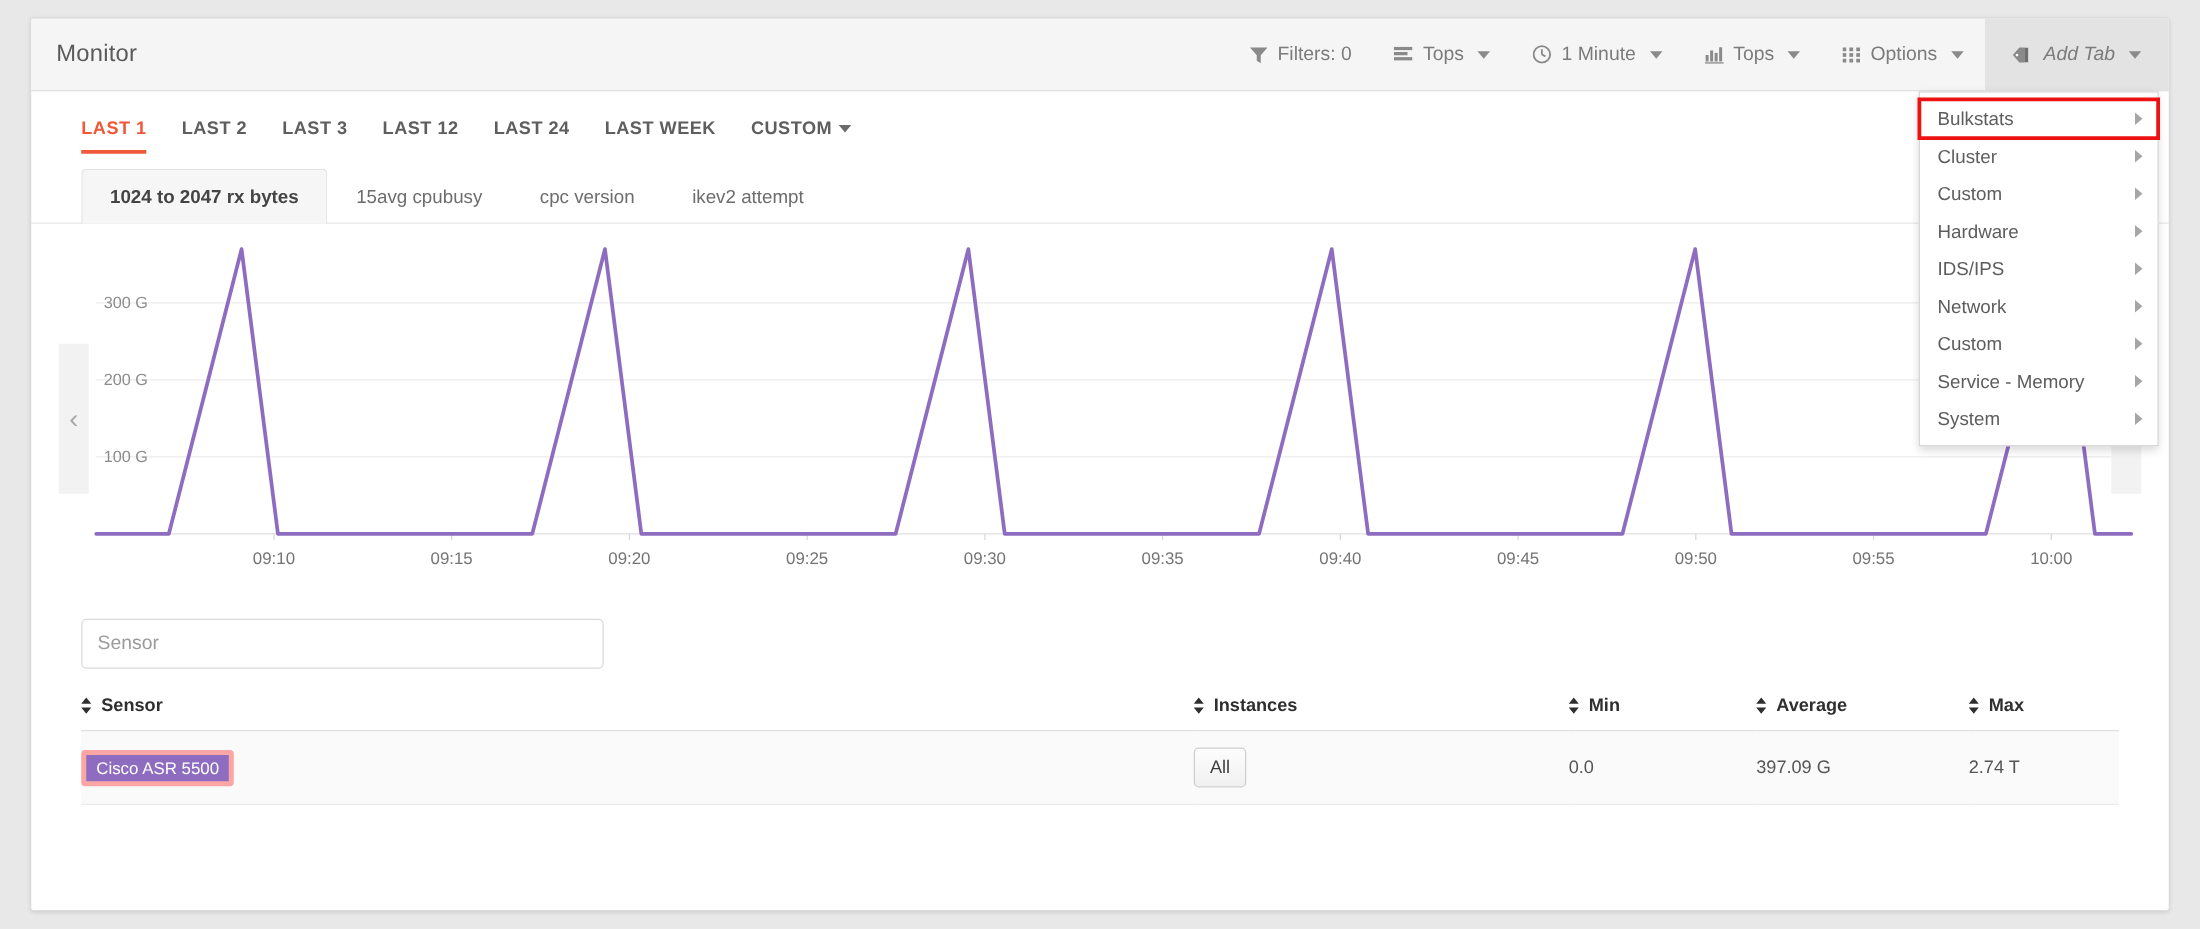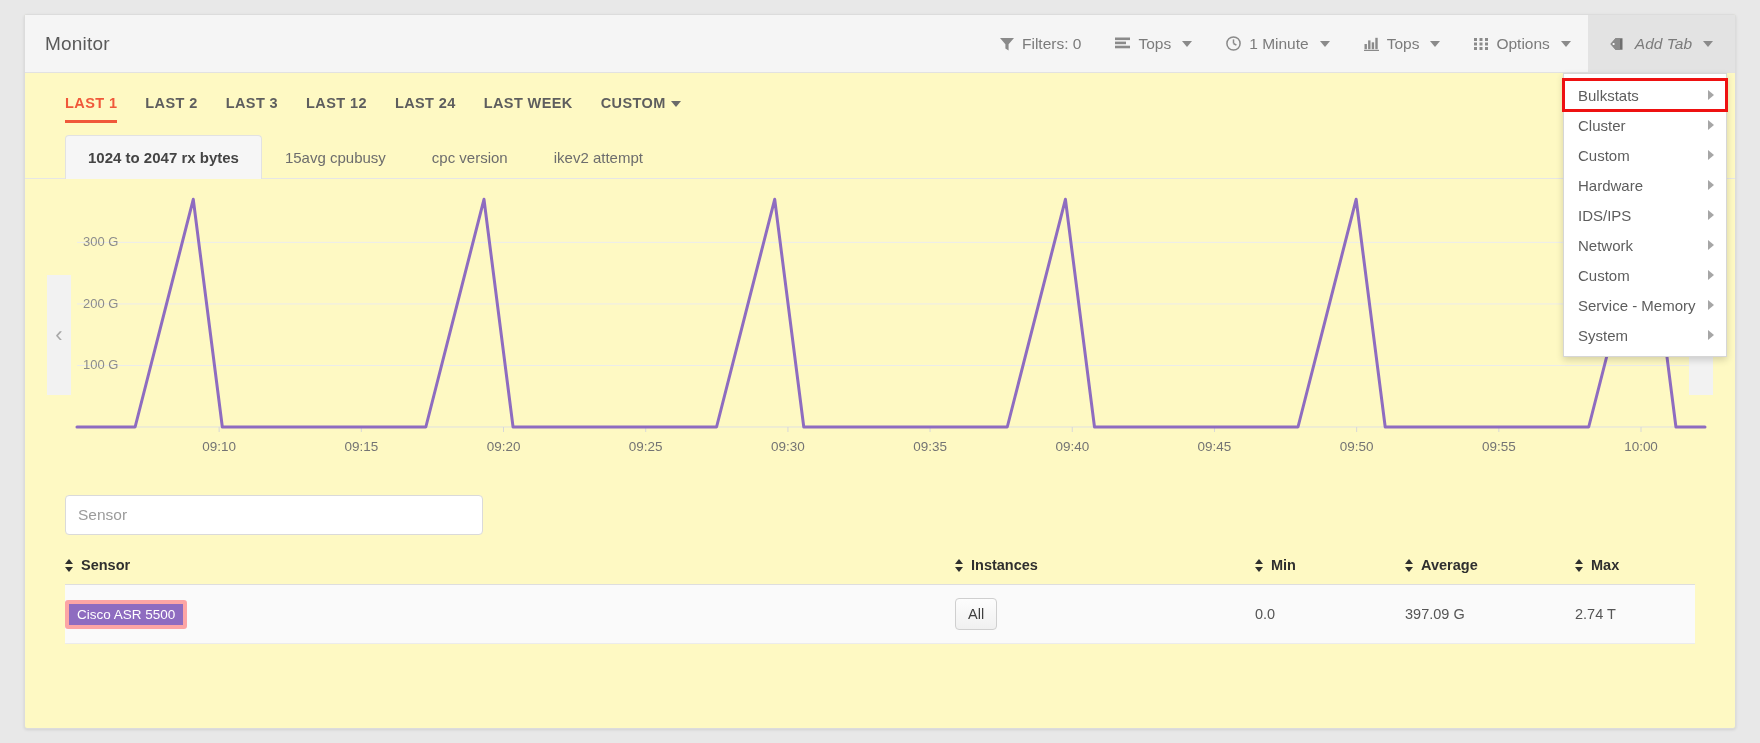--- a/index.html
+++ b/index.html
@@ -8,21 +8,21 @@
     width: 1760px; height: 743px;
     background: #e8e8e8;
     font-family: "Liberation Sans", sans-serif;
     overflow: hidden;
   }
 
   #app {
     position: absolute;
     left: 24px; top: 14px;
     width: 1712px; height: 715px;
-    background: #fef9c3;
+    background: #ffffff;
     border: 1px solid #dcdcdc;
     border-radius: 3px;
     box-shadow: 0 1px 3px rgba(0,0,0,0.10);
     overflow: visible;
   }
 
   
   .header {
     height: 58px;
     background: #f5f5f5;
@@ -221,21 +221,21 @@
   .col-inst { width: 300px; }
   .col-min  { width: 150px; text-align: left; }
   .col-avg  { width: 170px; text-align: left; }
   .col-max  { width: 120px; text-align: left; }
 
   
   .menu {
     position: absolute;
     top: 58px;
     right: 8px;
-    width: 164px;
+    width: 192px;
     background: #fff;
     border: 1px solid #d6d6d6;
     box-shadow: 0 3px 7px rgba(0,0,0,0.16);
     padding: 6px 0;
     z-index: 40;
   }
   .menu-item {
     display: flex;
     align-items: center;
     height: 30px;

